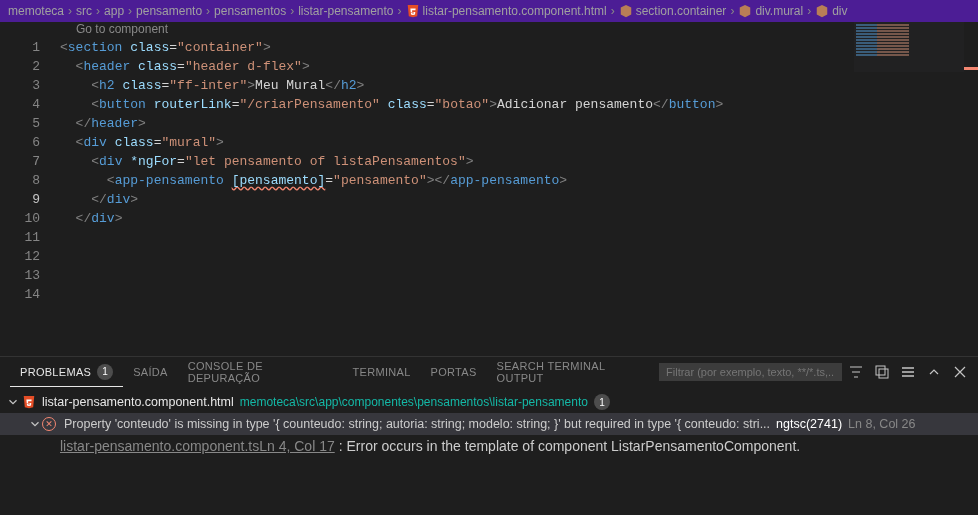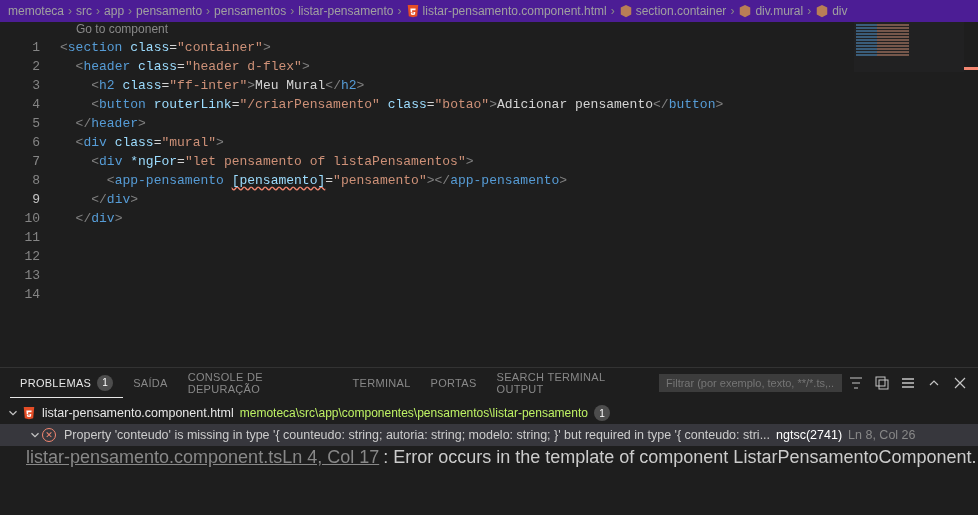--- a/index.html
+++ b/index.html
@@ -104,21 +104,21 @@
   position: absolute;
   right: 0;
   width: 14px;
   height: 3px;
   background: #f48771;
 }
 .panel {
   position: absolute;
   left: 0;
   right: 0;
-  bottom: 0;
+  bottom: 11px;
   height: 148px;
   background: #1e1e1e;
   border-top: 1px solid #333;
 }
 .panel-tabs {
   display: flex;
   align-items: center;
   height: 30px;
   padding: 0 10px;
   font-size: 11px;
@@ -184,21 +184,21 @@
   height: 22px;
   padding-left: 6px;
   color: #ccc;
 }
 .file-row .chev {
   width: 14px;
   display: inline-flex;
   align-items: center;
 }
 .file-row .fname { color: #e7e7e7; margin-left: 4px; }
-.file-row .fpath { color: #bef264; margin-left: 6px; font-size: 12px; }
+.file-row .fpath { color: #14b8a6; margin-left: 6px; font-size: 12px; }
 .file-row .badge {
   margin-left: 6px;
   background: #4d4d4d;
   color: #fff;
   border-radius: 10px;
   min-width: 16px;
   height: 16px;
   font-size: 10px;
   display: inline-flex;
   align-items: center;
@@ -232,23 +232,23 @@
   align-items: center;
   margin-right: 0px;
 }
 .problem-row .msg { color: #ccc; white-space: nowrap; overflow: hidden; text-overflow: ellipsis; flex-shrink: 1; }
 .problem-row .code { color: #ffffff; margin-left: 6px; white-space: nowrap; }
 .problem-row .loc { color: #888; margin-left: 6px; white-space: nowrap; }
 .problem-sub {
   display: flex;
   align-items: center;
   height: 22px;
-  padding-left: 26px;
+  padding-left: 60px;
   color: #888;
-  font-size: 18px;
+  font-size: 14px;
   text-align: right;
 }
 .problem-sub .link { color: #888; text-decoration: underline; }
 .problem-sub .text2 { color: #ccc; margin-left: 4px; }
 svg { display: block; }
 </style>
 </head>
 <body>
 
 <div class="breadcrumb">

